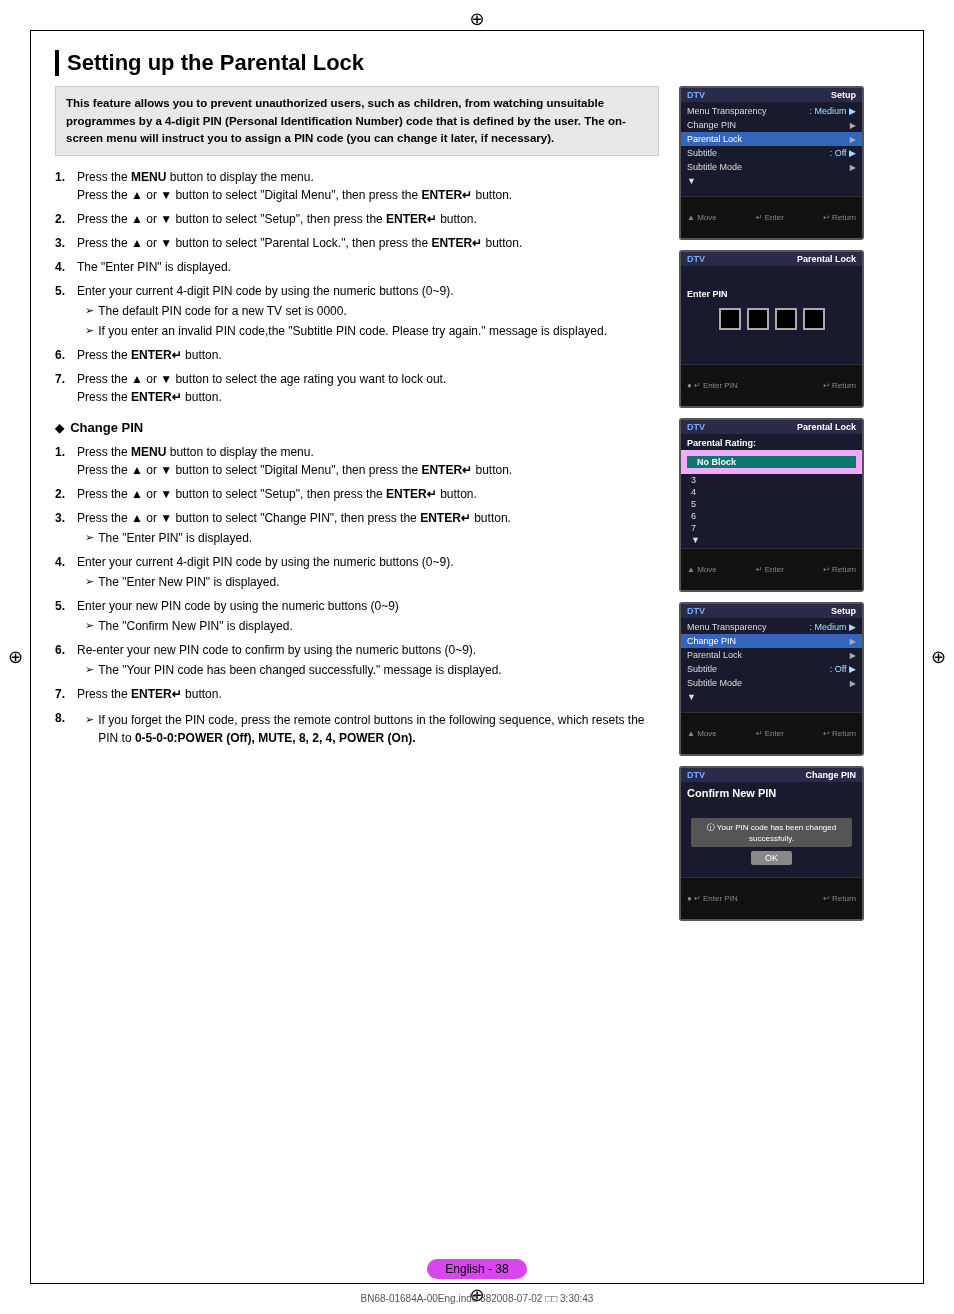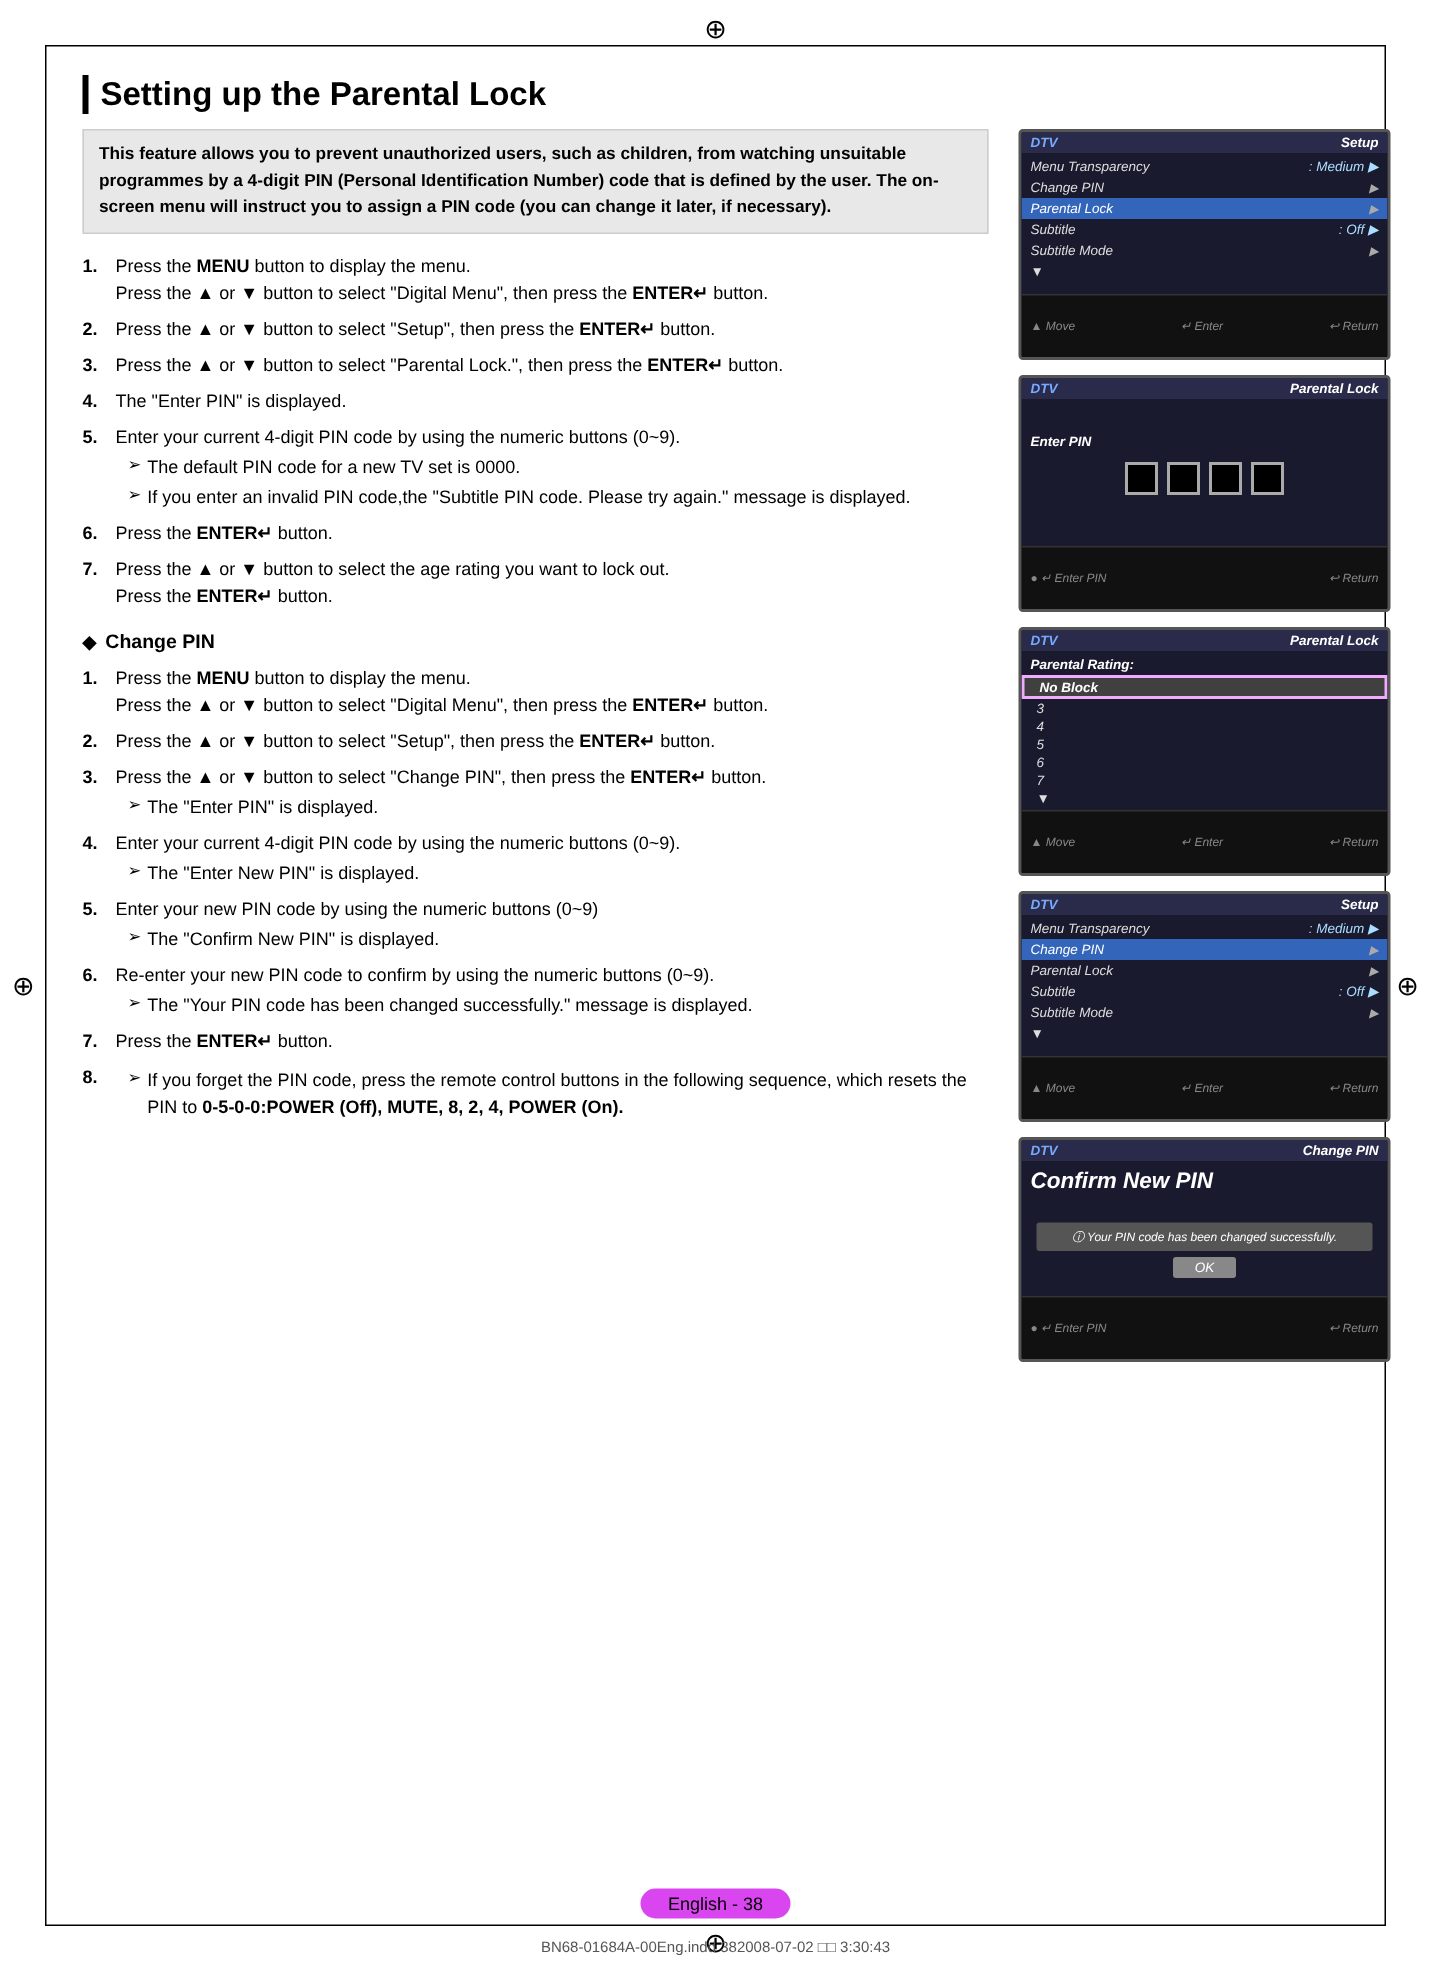--- a/index.html
+++ b/index.html
@@ -141,28 +141,27 @@
     }
     .bullet-diamond {
       font-size: 12px;
     }
 
     
     strong { font-weight: bold; }
 
     
     .tv-screen {
-      width: 248px;
+      width: 185px;
       border: 2px solid #555;
       border-radius: 3px;
       background: #1a1a2e;
       margin-bottom: 10px;
       overflow: hidden;
       font-size: 10px;
-      font-style: italic;
     }
 
     .tv-header {
       display: flex;
       justify-content: space-between;
       padding: 2px 6px;
       background: #2a2a4a;
       color: #fff;
       font-size: 9px;
       font-weight: bold;
@@ -228,30 +227,30 @@
       color: #fff;
       font-size: 9px;
       font-weight: bold;
     }
     .tv-rating-item {
       padding: 1px 10px;
       color: #ddd;
       font-size: 9px;
     }
     .tv-rating-item.selected {
-      background: #404040;
-      color: #fff;
-      font-weight: bold;
-      border: 2px solid #f0abfc;
+      background: #0f766e;
+      color: #fff;
+      font-weight: bold;
+      border: 6px solid #f0abfc;
     }
 
     
     .tv-confirm-text {
       color: #fff;
-      font-size: 15px;
+      font-size: 11px;
       padding: 3px 6px;
       font-weight: bold;
     }
     .tv-confirm-box {
       margin: 4px 10px;
       padding: 4px 6px;
       background: #555;
       color: #fff;
       font-size: 9px;
       border-radius: 2px;

